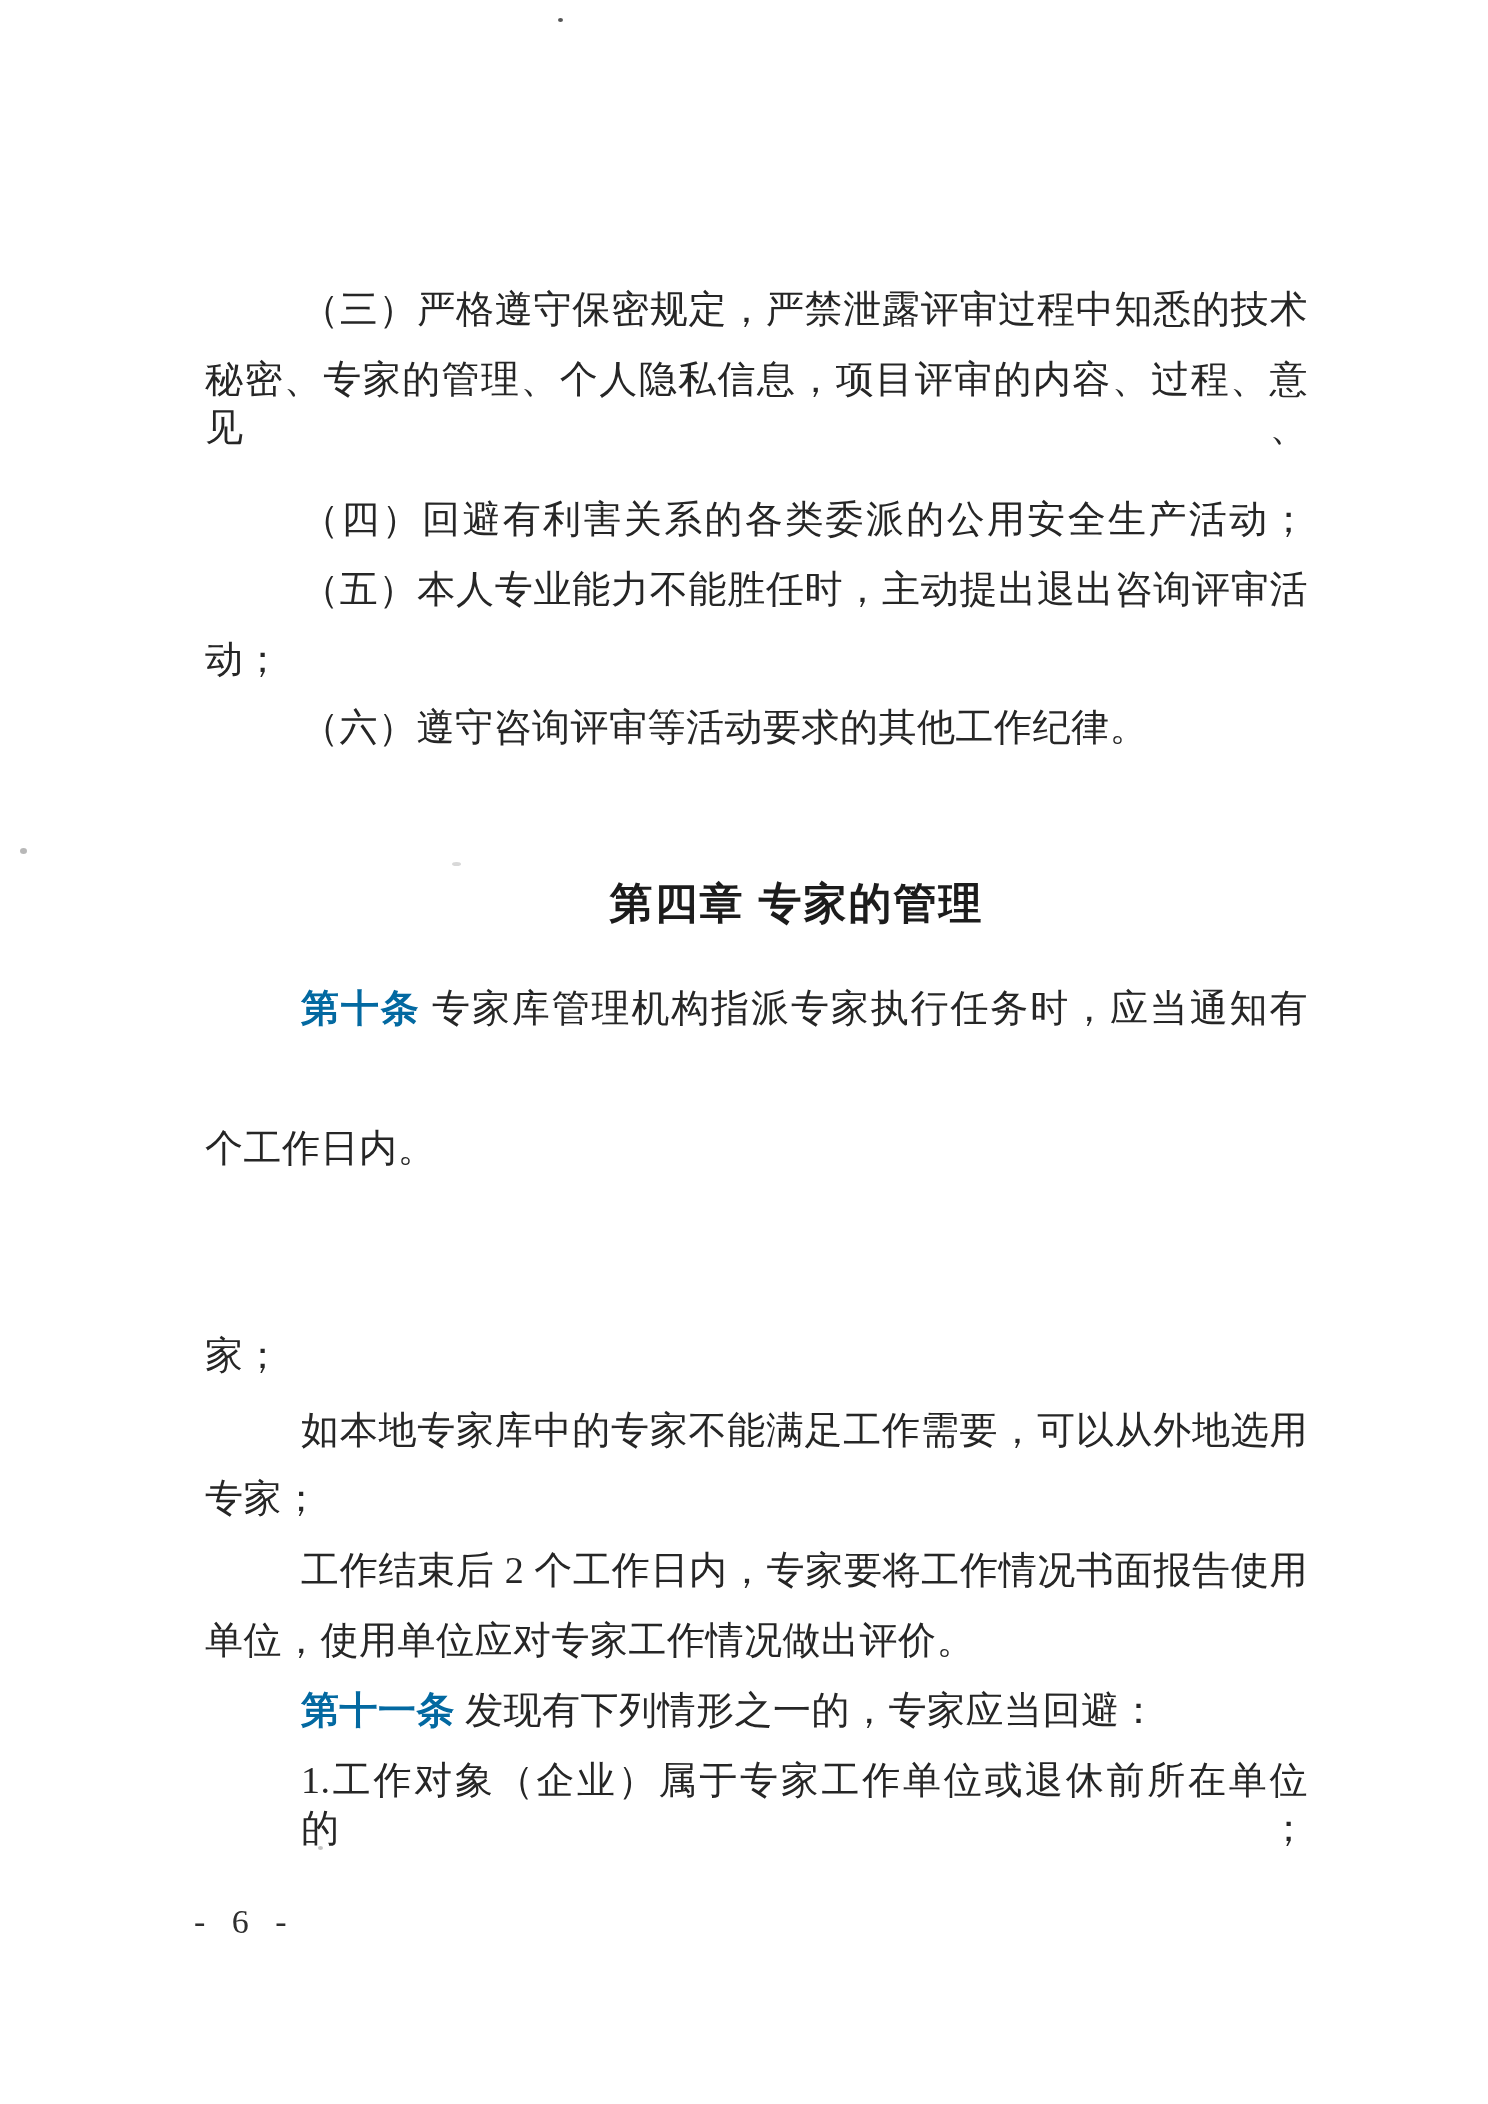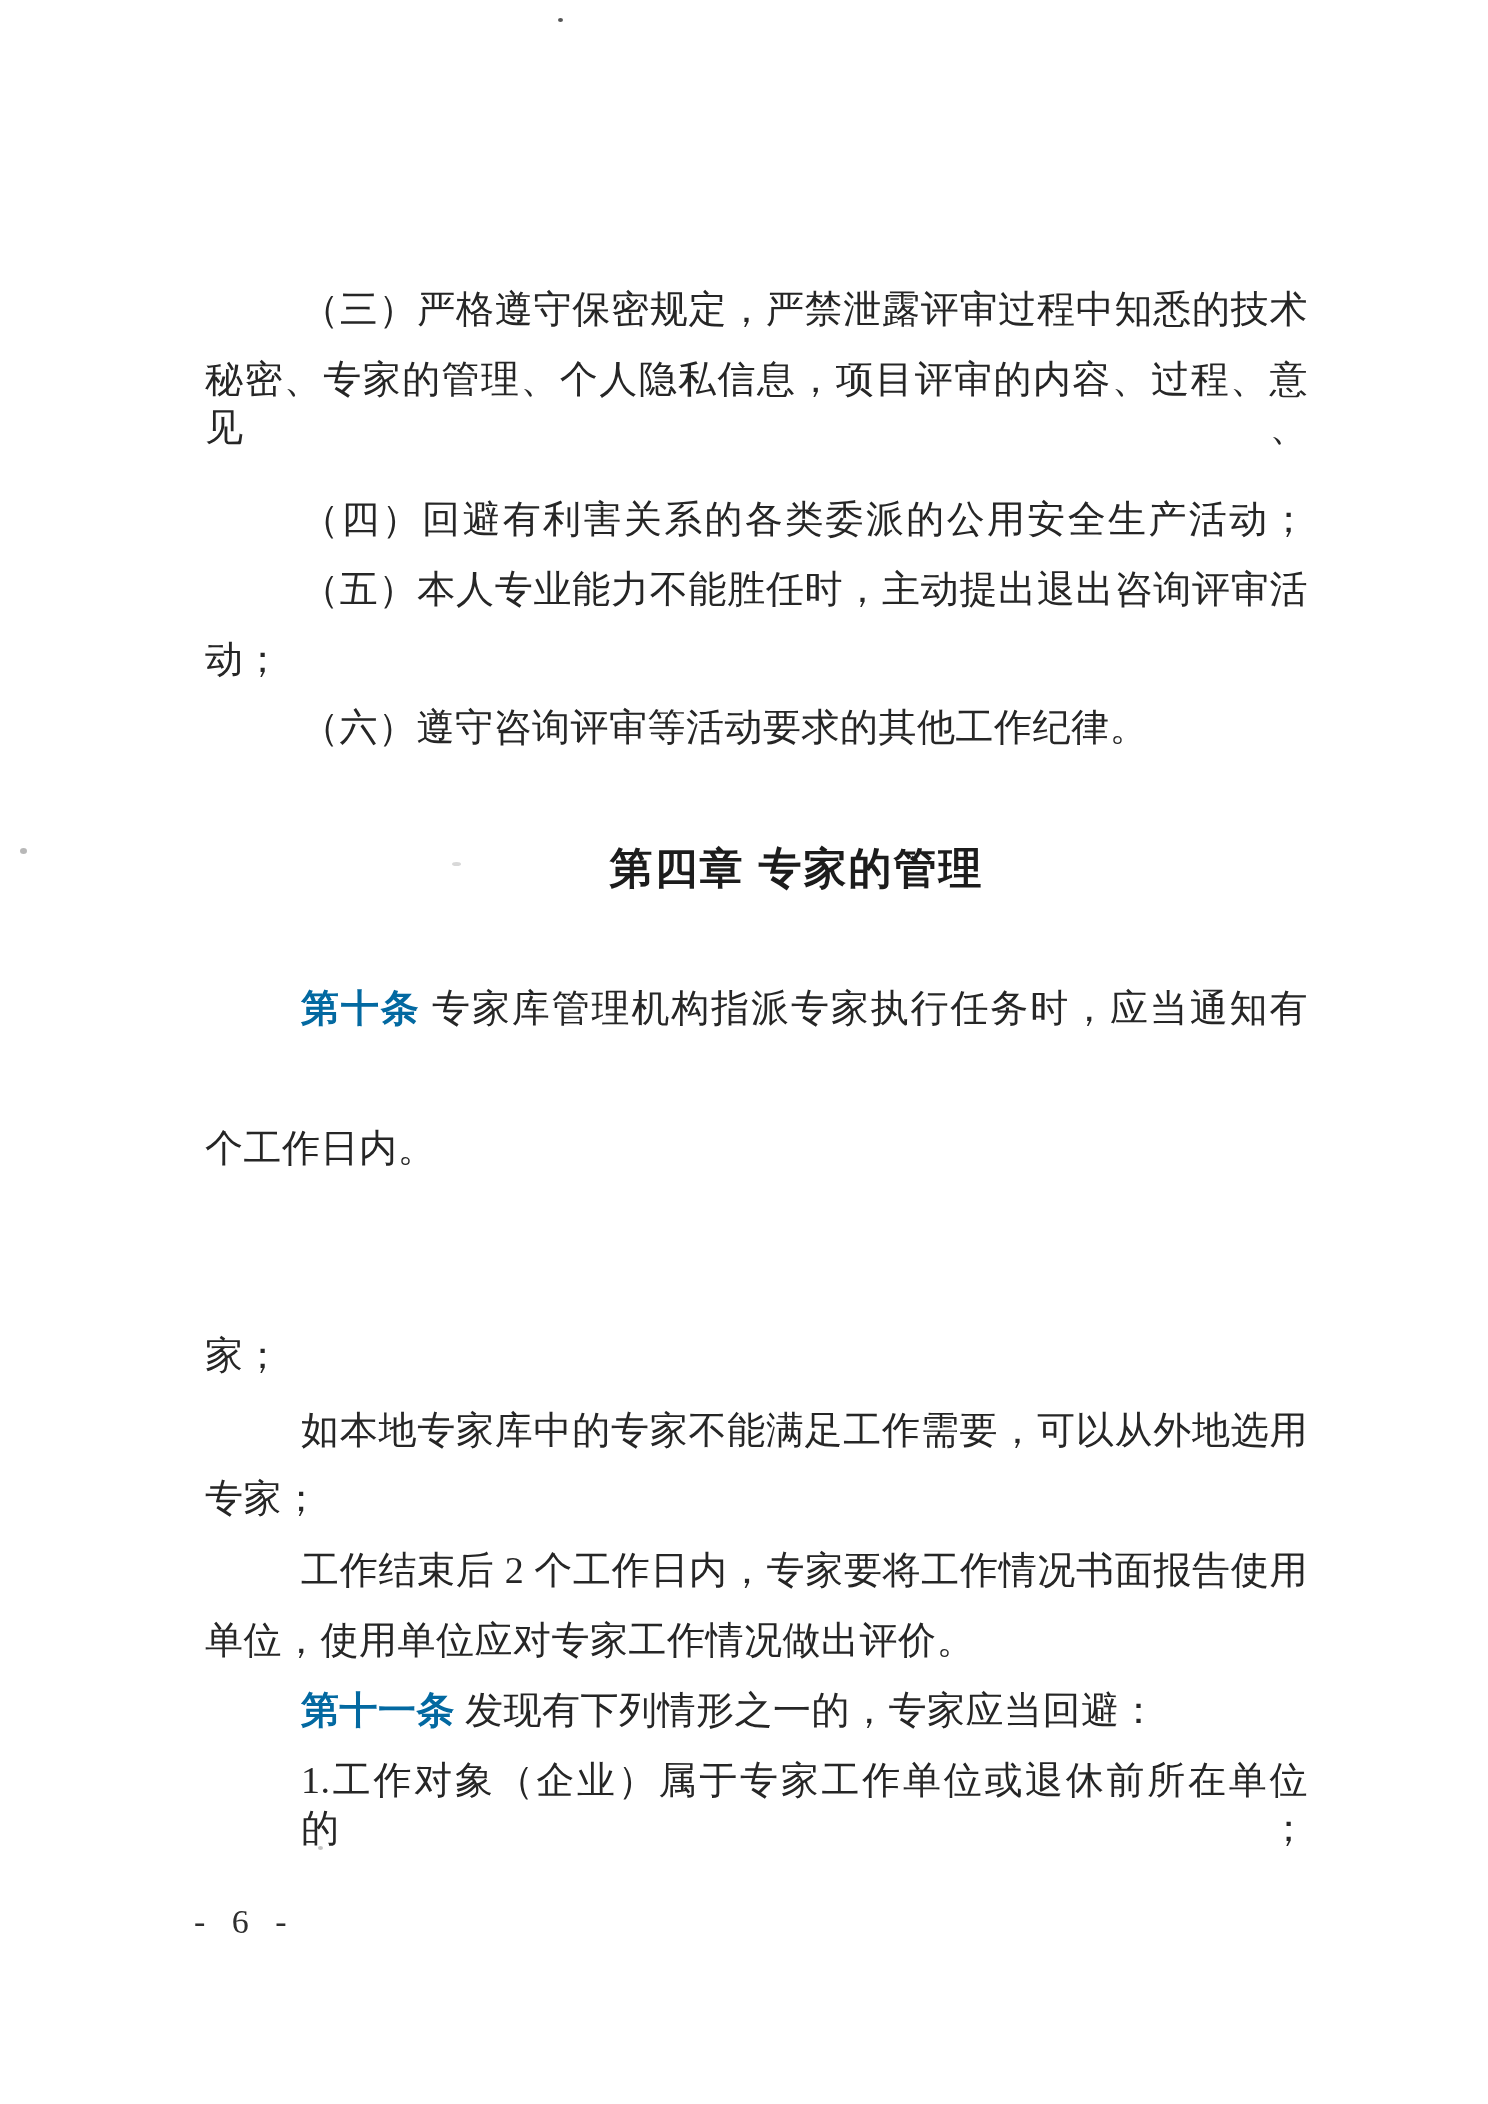--- a/index.html
+++ b/index.html
@@ -39,20 +39,21 @@
   .chapter {
     position: absolute;
     left: 245px;
     width: 1103px;
     text-align: center;
     font-family: "Liberation Sans", "DejaVu Sans", sans-serif;
     font-weight: 700;
     font-size: 43px;
     letter-spacing: 2px;
     color: #1c1c1c;
+    margin-top: 35px;
   }
   .pagenum {
     position: absolute;
     left: 194px;
     top: 1903px;
     font-size: 34px;
     letter-spacing: 9px;
     color: #2e2e2e;
     font-family: "Liberation Serif", "DejaVu Serif", serif;
   }

